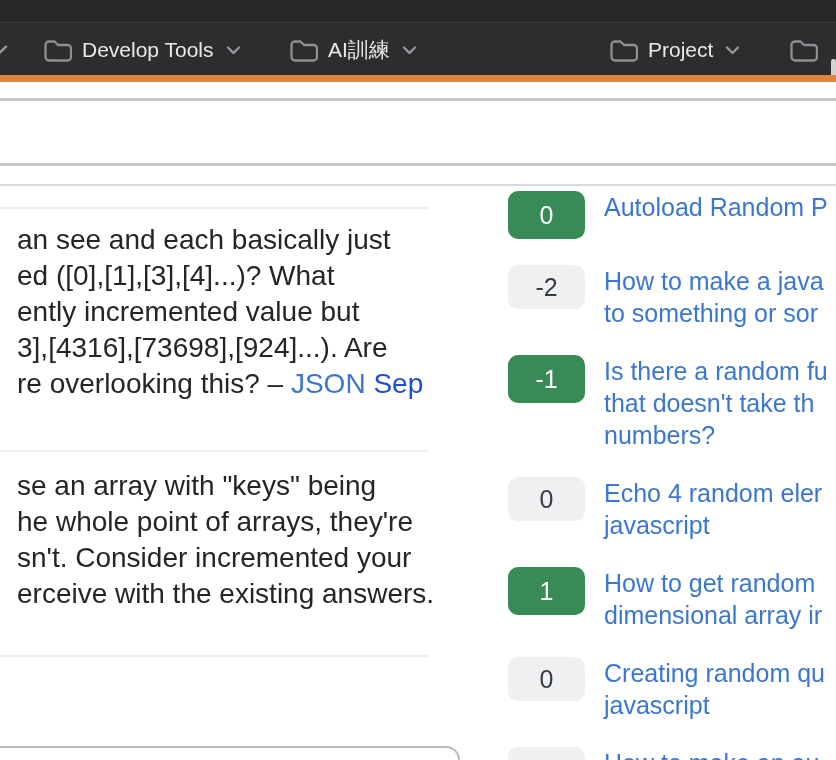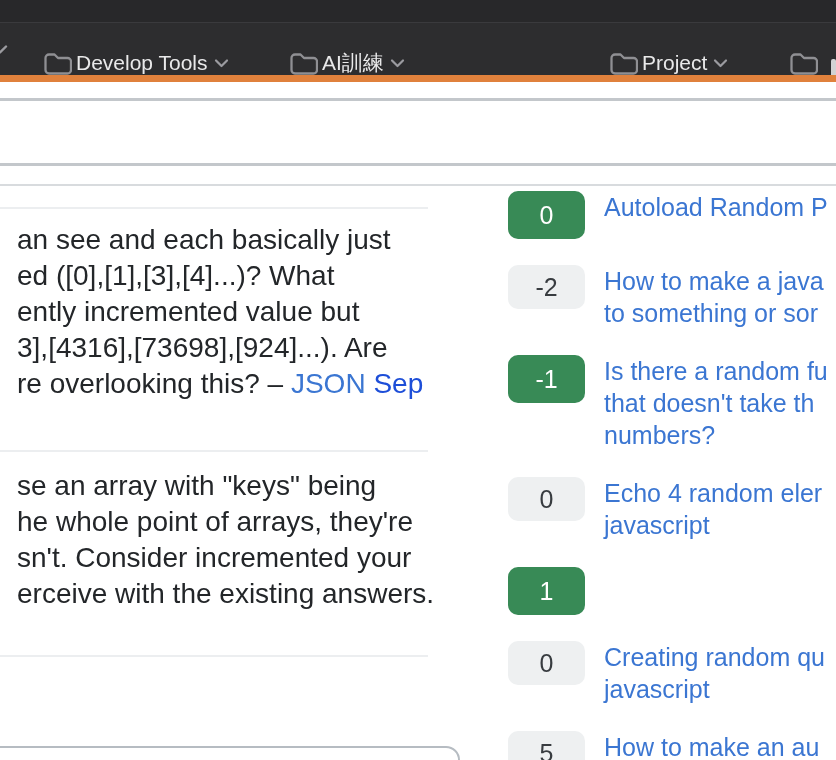--- a/index.html
+++ b/index.html
@@ -6,21 +6,21 @@
   html,body { width:836px; height:760px; overflow:hidden; }
   body { font-family:"Liberation Sans", sans-serif; background:#ffffff; }
   .screen { position:relative; width:836px; height:760px; overflow:hidden; background:#ffffff; }
 
   
   .titlebar { position:absolute; left:0; top:0; width:836px; height:22px; background:#28282a; }
   .bookmarks-bar { position:absolute; left:0; top:22px; width:836px; height:53px;
                    background:#2d2d2f; border-top:1px solid #3a3a3d; }
   .accent-line { position:absolute; left:0; top:75px; width:836px; height:7px; background:#e0813c; }
 
-  .bm-item { position:absolute; top:13px; height:53px; display:flex; align-items:center; gap:4px;
+  .bm-item { position:absolute; top:0; height:53px; display:flex; align-items:center; gap:10px;
              color:#e9e9ea; font-size:21px; font-weight:500; white-space:nowrap; cursor:default; }
   .bm-item .chev { margin-left:2px; }
   .edge-chevron { position:absolute; left:-8px; top:0; height:53px; display:flex; align-items:center; }
   .partial-glyph { position:absolute; left:831px; top:36px; width:5px; height:18px;
                    background:#d2d2d4; border-radius:2px; }
 
   
   .rule { position:absolute; left:0; width:836px; }
   .rule-1 { top:98px;  height:3px; background:#c3c7cb; }
   .rule-2 { top:163px; height:3px; background:#c3c7cb; }
@@ -180,20 +180,24 @@
     <div class="related-item">
       <div class="vote-badge vote-gray">0</div>
       <div class="q-title">
         <div class="q-line">Echo 4 random eler</div>
         <div class="q-line">javascript</div>
       </div>
     </div>
 
     <div class="related-item">
       <div class="vote-badge vote-green">1</div>
+      <div class="q-title">
+        <div class="q-line">How to get random</div>
+        <div class="q-line">dimensional array ir</div>
+      </div>
     </div>
 
     <div class="related-item">
       <div class="vote-badge vote-gray">0</div>
       <div class="q-title">
         <div class="q-line">Creating random qu</div>
         <div class="q-line">javascript</div>
       </div>
     </div>
 

